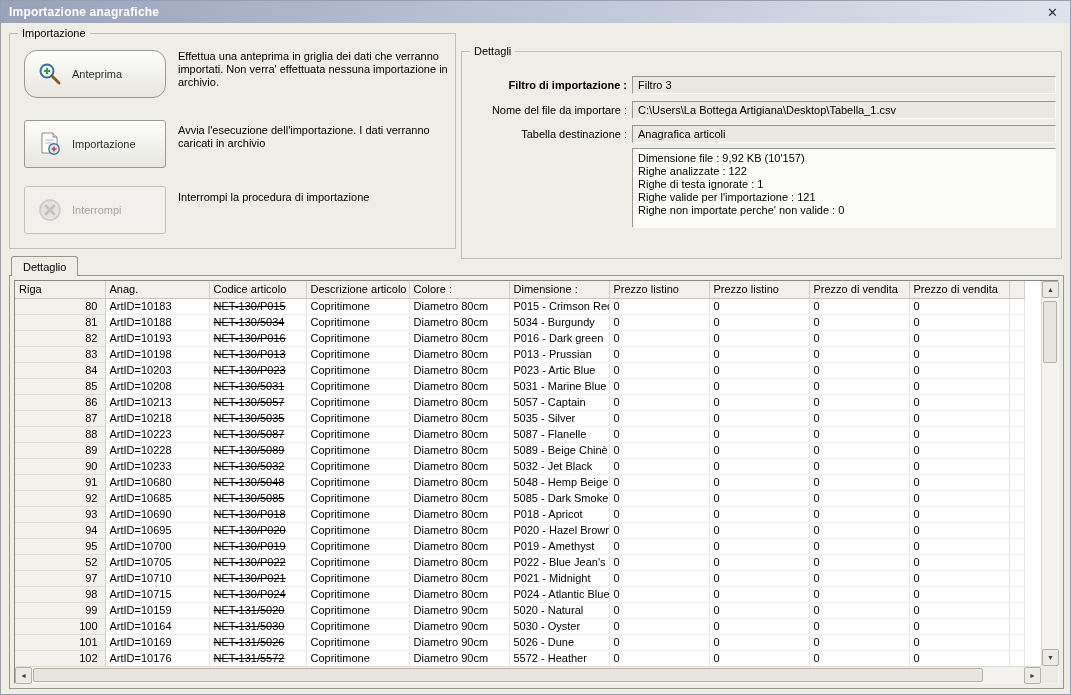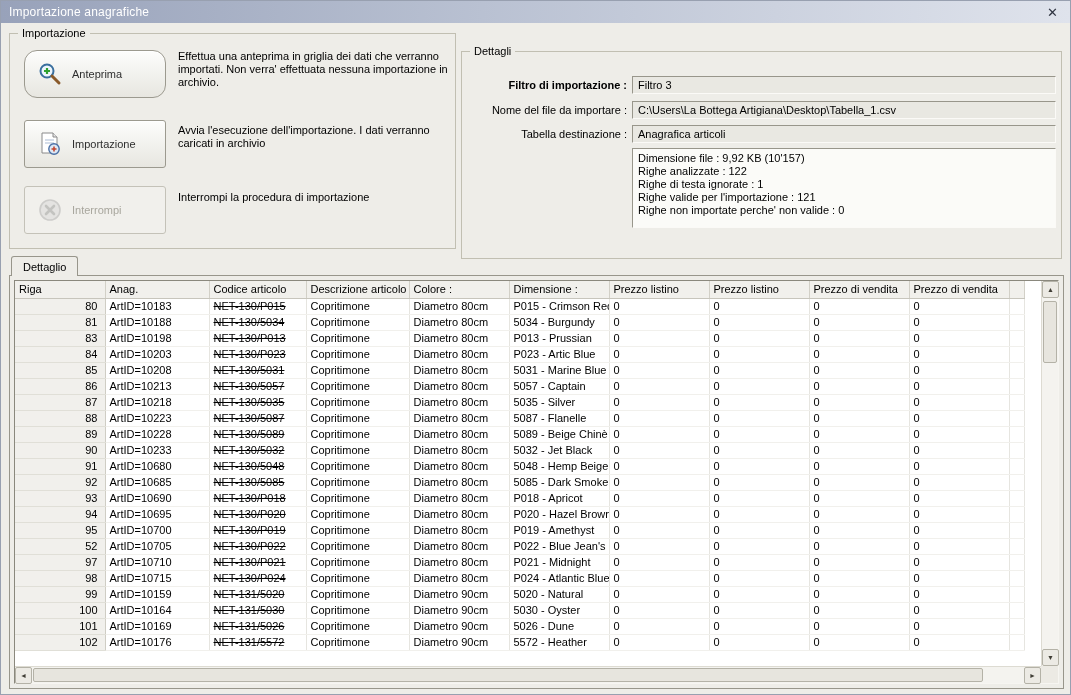--- a/index.html
+++ b/index.html
@@ -11,21 +11,21 @@
   .window {
     position:relative; width:1071px; height:695px;
     background:#eeede8; border:1px solid #98a0b0; overflow:hidden;
   }
   
   .titlebar {
     position:absolute; left:0; top:0; right:0; height:22px;
     background:linear-gradient(90deg,#98a2ba 0%,#b9c1d2 45%,#dfe3ec 100%);
     display:flex; align-items:center; padding:0 8px;
   }
-  .titlebar .title { flex:1; color:#fff; font-weight:normal; font-size:12px; letter-spacing:.2px; }
+  .titlebar .title { flex:1; color:#fff; font-weight:bold; font-size:12px; letter-spacing:.2px; }
   .titlebar .close { color:#2e3340; font-size:13px; font-weight:bold; padding:0 4px; cursor:default; }
   
   .group { position:absolute; border:1px solid #c1bfb2; }
   .grouplabel { position:absolute; top:-7px; left:8px; background:#eeede8; padding:0 4px; font-size:11px; }
   
   .cmdbtn {
     position:absolute; left:14px; width:142px; height:48px;
     background:linear-gradient(#fdfdfc,#e7e6e0);
     border:1px solid #9c9a8f; border-radius:3px;
     display:flex; align-items:center; gap:9px; padding-left:12px;
@@ -218,20 +218,33 @@
                 <td>Copritimone</td>
                 <td>Diametro 80cm</td>
                 <td>5034 - Burgundy</td>
                 <td>0</td>
                 <td>0</td>
                 <td>0</td>
                 <td>0</td>
                 <td></td>
               </tr>
               <tr>
+                <td class="rowhead">82</td>
+                <td>ArtID=10193</td>
+                <td class="strike">NET-130/P016</td>
+                <td>Copritimone</td>
+                <td>Diametro 80cm</td>
+                <td>P016 - Dark green</td>
+                <td>0</td>
+                <td>0</td>
+                <td>0</td>
+                <td>0</td>
+                <td></td>
+              </tr>
+              <tr>
                 <td class="rowhead">83</td>
                 <td>ArtID=10198</td>
                 <td class="strike">NET-130/P013</td>
                 <td>Copritimone</td>
                 <td>Diametro 80cm</td>
                 <td>P013 - Prussian</td>
                 <td>0</td>
                 <td>0</td>
                 <td>0</td>
                 <td>0</td>

